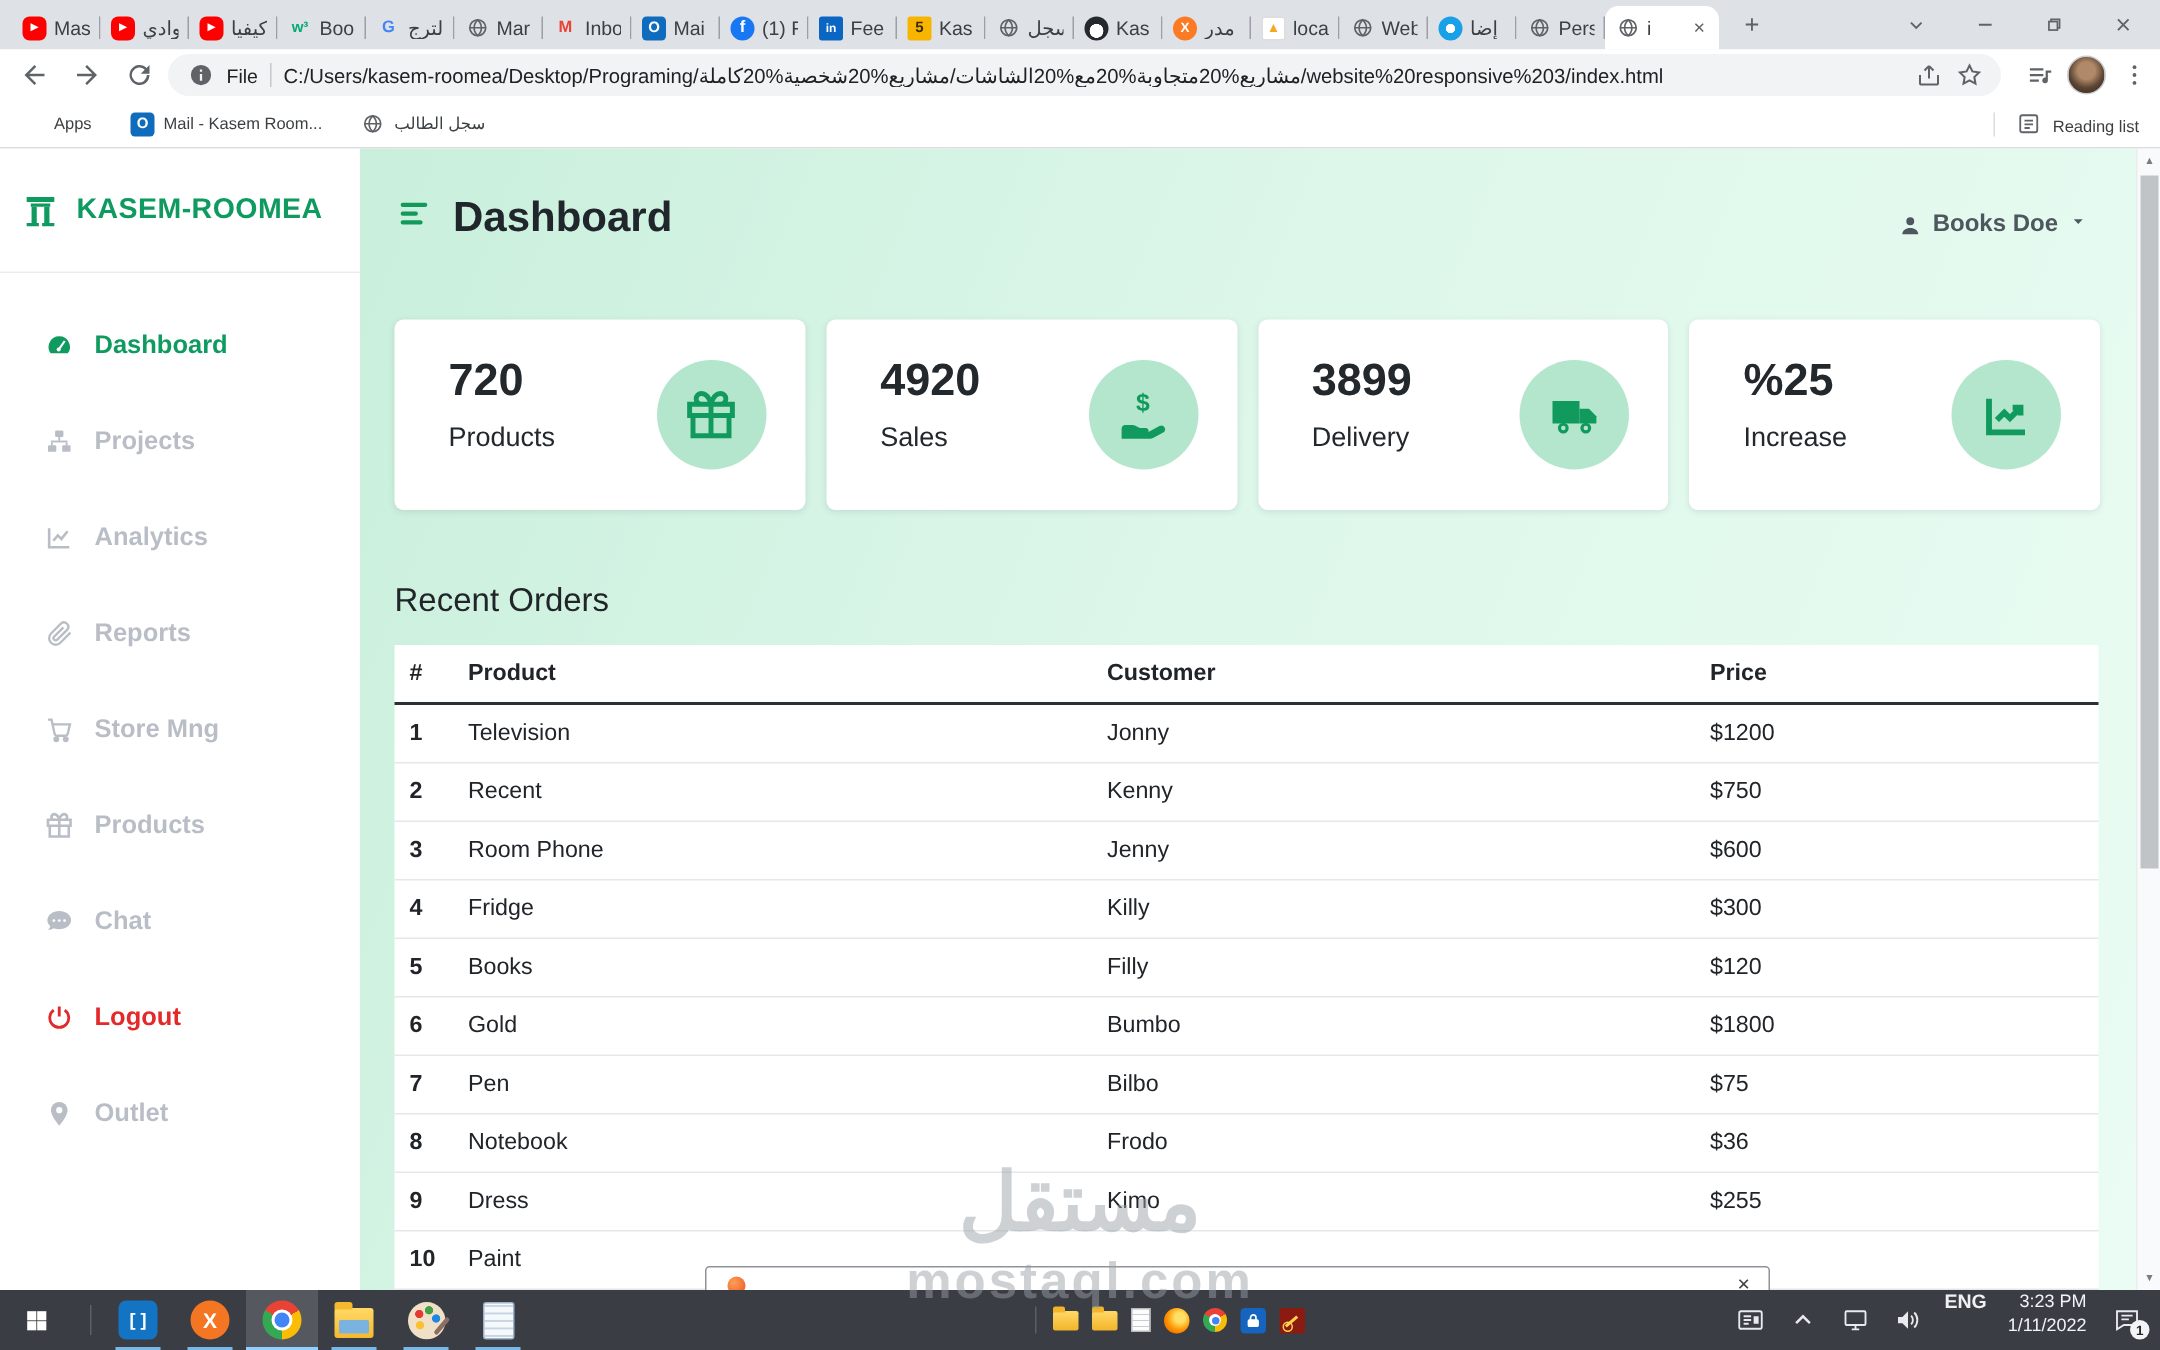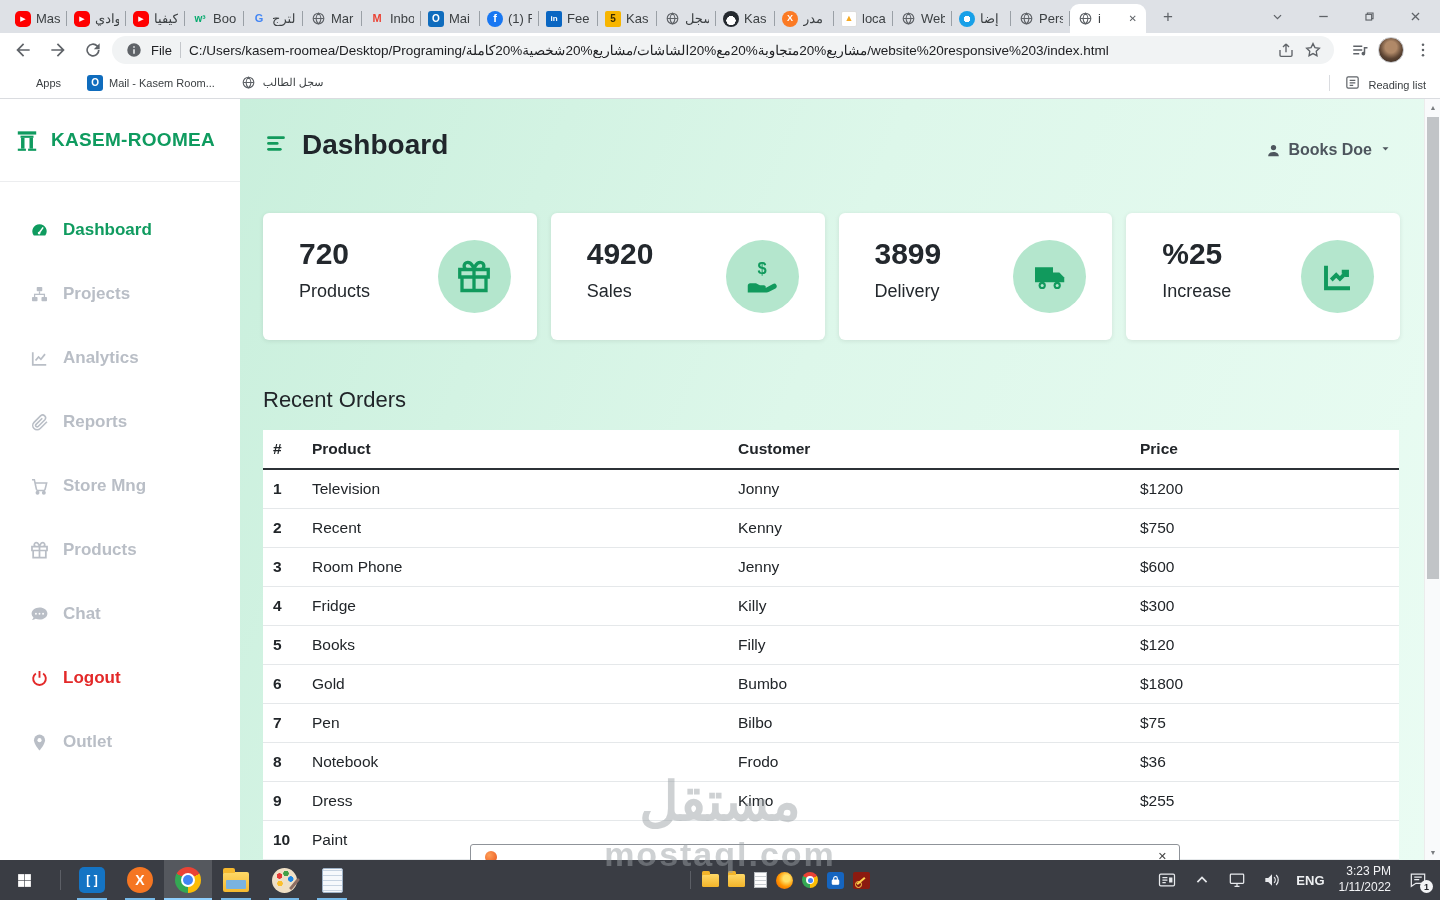--- a/index.html
+++ b/index.html
@@ -127,21 +127,21 @@
   .tr-firefox{width:17px;height:17px;border-radius:50%;background:radial-gradient(circle at 62% 38%,#ffe066 0 22%,#ff9500 55%,#eround 100%);background:radial-gradient(circle at 62% 38%,#ffe066 0 22%,#ff9500 55%,#e55300 100%)}
   .tr-chrome{width:16px;height:16px;border-radius:50%;background:conic-gradient(from -60deg,#ea4335 0 120deg,#fbbc05 120deg 240deg,#34a853 240deg 360deg);position:relative}
   .tr-chrome::before{content:'';position:absolute;left:4px;top:4px;width:8px;height:8px;border-radius:50%;background:#fff}
   .tr-chrome::after{content:'';position:absolute;left:5.5px;top:5.5px;width:5px;height:5px;border-radius:50%;background:#4285f4}
   .tr-lock{background:#1565c0;border-radius:3px;color:#fff}
   .tr-lock svg{width:11px;height:11px}
   .tr-key{background:#8b1a10;border-radius:2px;position:relative}
   .tr-key::before{content:'';position:absolute;left:3px;top:8px;width:10px;height:2px;background:#ffd34d;transform:rotate(-40deg)}
   .tr-key::after{content:'';position:absolute;left:2px;top:9px;width:5px;height:5px;border:1.5px solid #ffd34d;border-radius:50%}
   
-  #tk-right{position:absolute;right:6px;top:0;height:40px;display:flex;align-items:center;gap:7px}
+  #tk-right{position:absolute;right:6px;top:0;height:40px;display:flex;align-items:flex-start;gap:7px}
   #tk-right svg{width:20px;height:20px}
   .tk-ic{width:28px;height:40px;display:grid;place-items:center;cursor:pointer}
   #tk-lang{font-size:13px;font-weight:700;color:#eef0f2;padding:0 3px;cursor:pointer}
   #tk-clock{font-size:12px;color:#f2f3f5;text-align:right;line-height:1.3;cursor:pointer;padding:0 4px}
   #tk-noti{position:relative;width:32px;height:40px;display:grid;place-items:center;cursor:pointer}
   #tk-badge{position:absolute;right:1px;bottom:7px;width:13px;height:13px;border-radius:50%;background:#f3f4f6;color:#23262b;font-size:9px;font-weight:700;display:grid;place-items:center}
 
   
   #watermark{position:absolute;left:540px;top:770px;width:360px;text-align:center;z-index:99;pointer-events:none;color:#9aa0a4;opacity:.48}
   #wm1{font-size:54px;font-weight:700}

